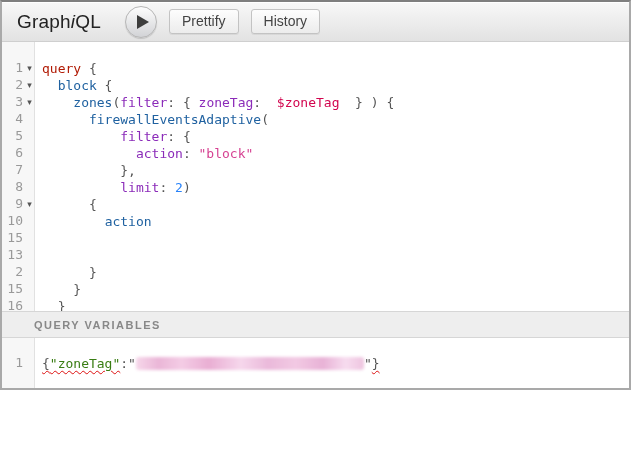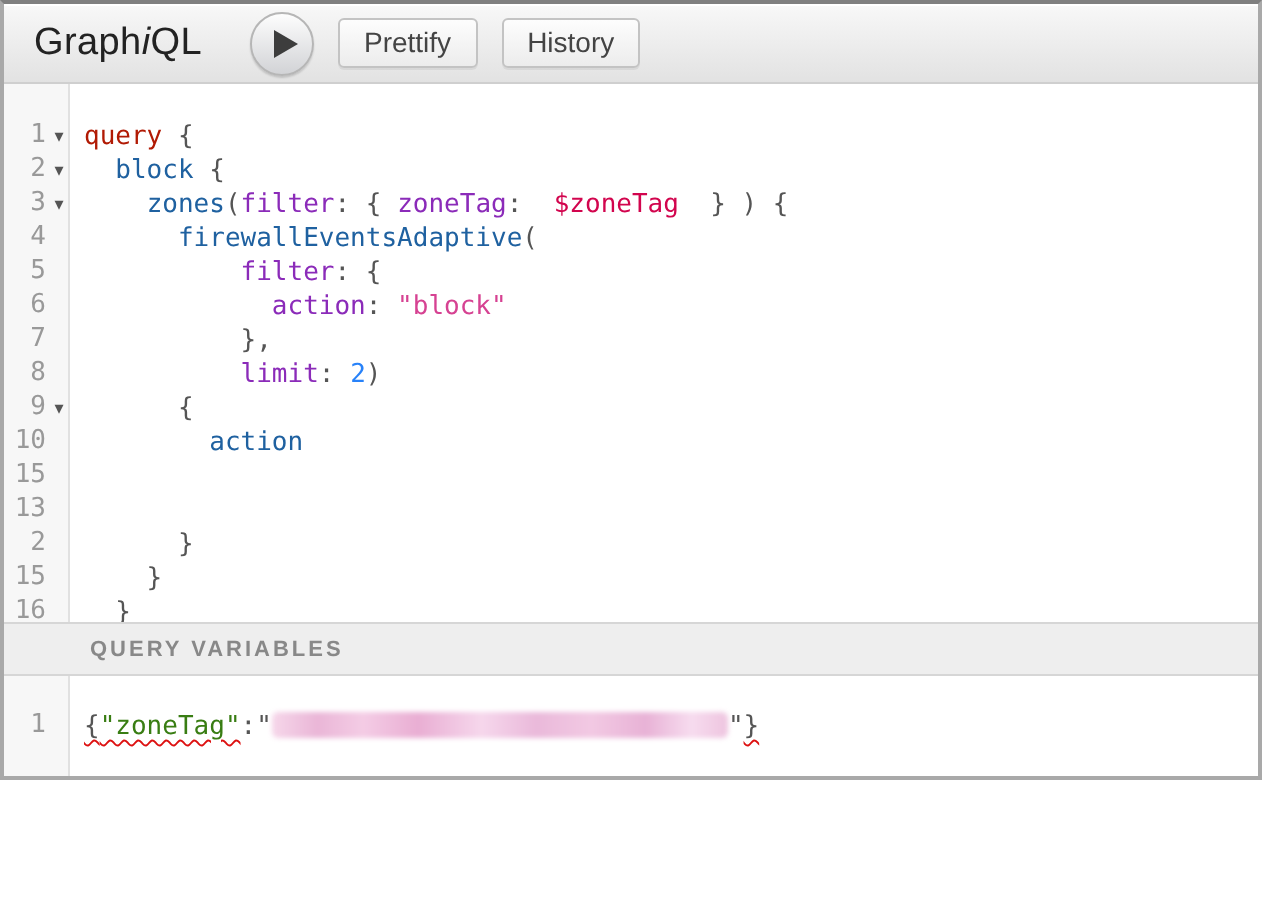--- a/index.html
+++ b/index.html
@@ -94,21 +94,21 @@
       #f7dcef 92%, #eec4df 100%);
     filter:blur(1.4px);
   }
 
   
   .var-header {
     flex:0 0 27px; height:27px;
     background:#eeeeee;
     border-top:1px solid #d6d6d6; border-bottom:1px solid #d6d6d6;
     display:flex; align-items:center;
-    padding-left:43px;
+    padding-left:32px;
     cursor:pointer;
   }
   .var-header-label {
     font-size:11px; font-weight:bold; letter-spacing:1.5px; color:#888;
   }
   .var-editor {
     flex:0 0 50px; position:relative; background:#fff; overflow:hidden;
   }
   .var-editor .lines { padding-top:17px; }
 </style>

